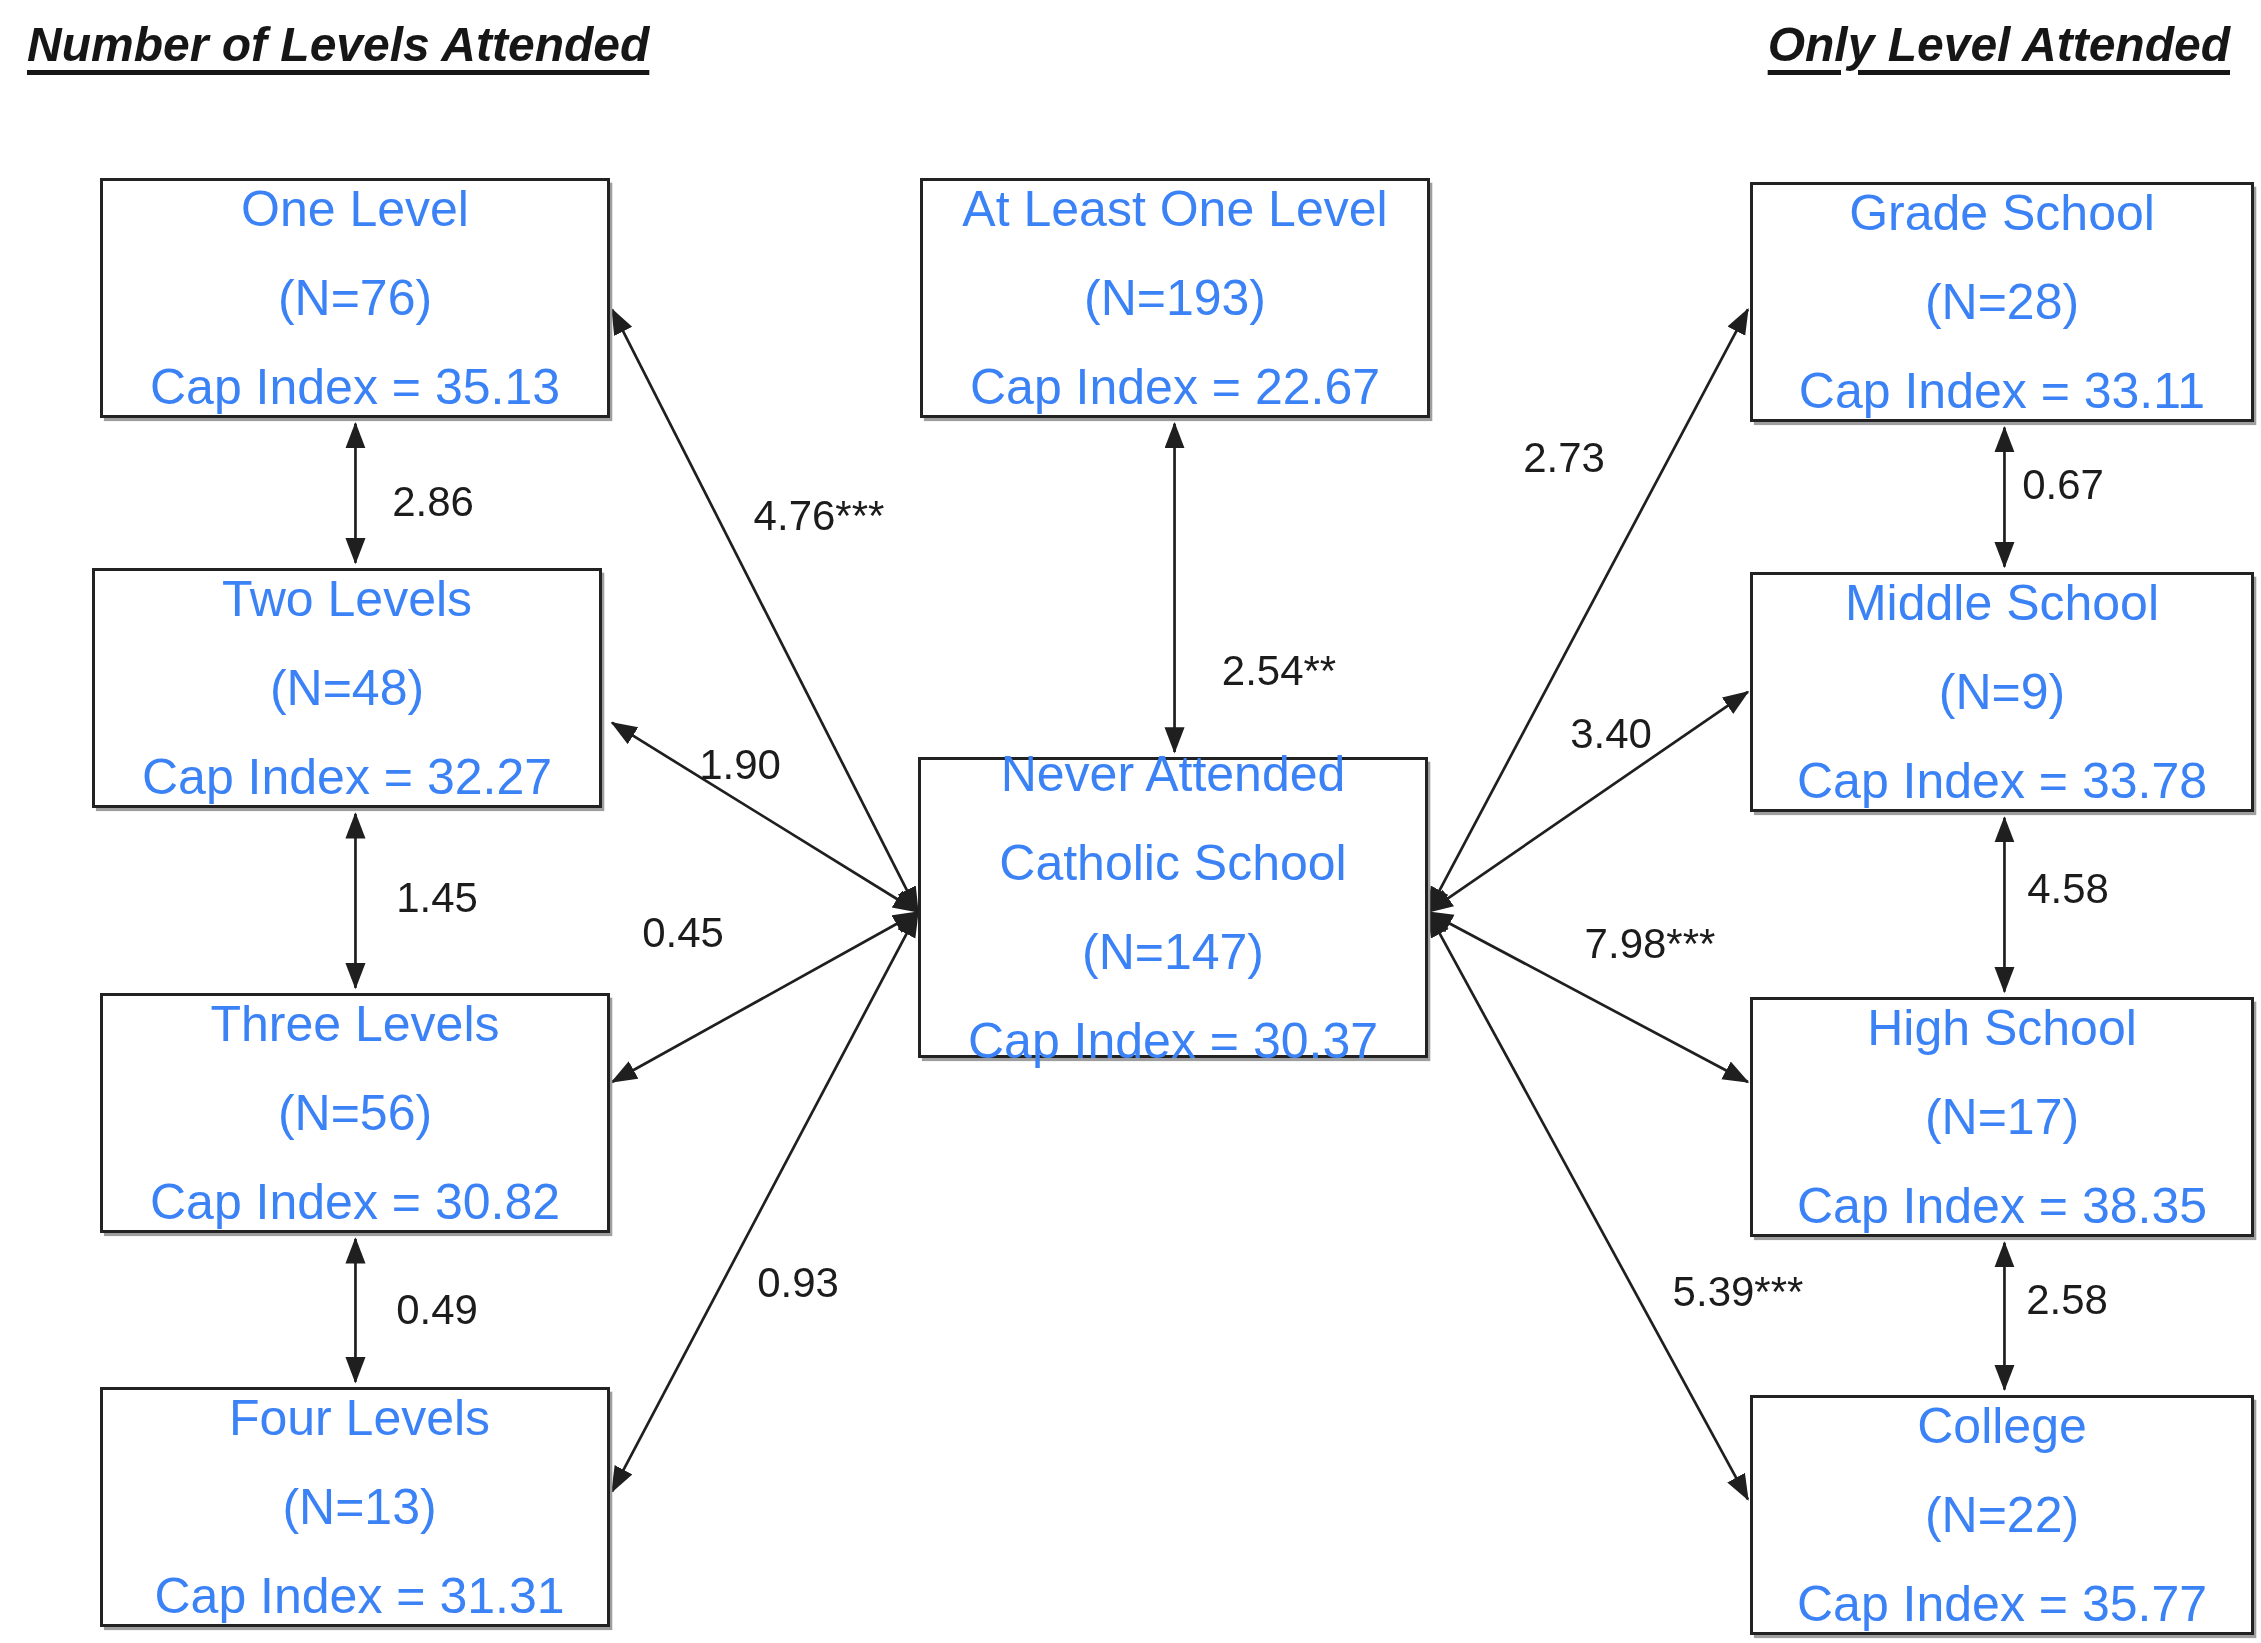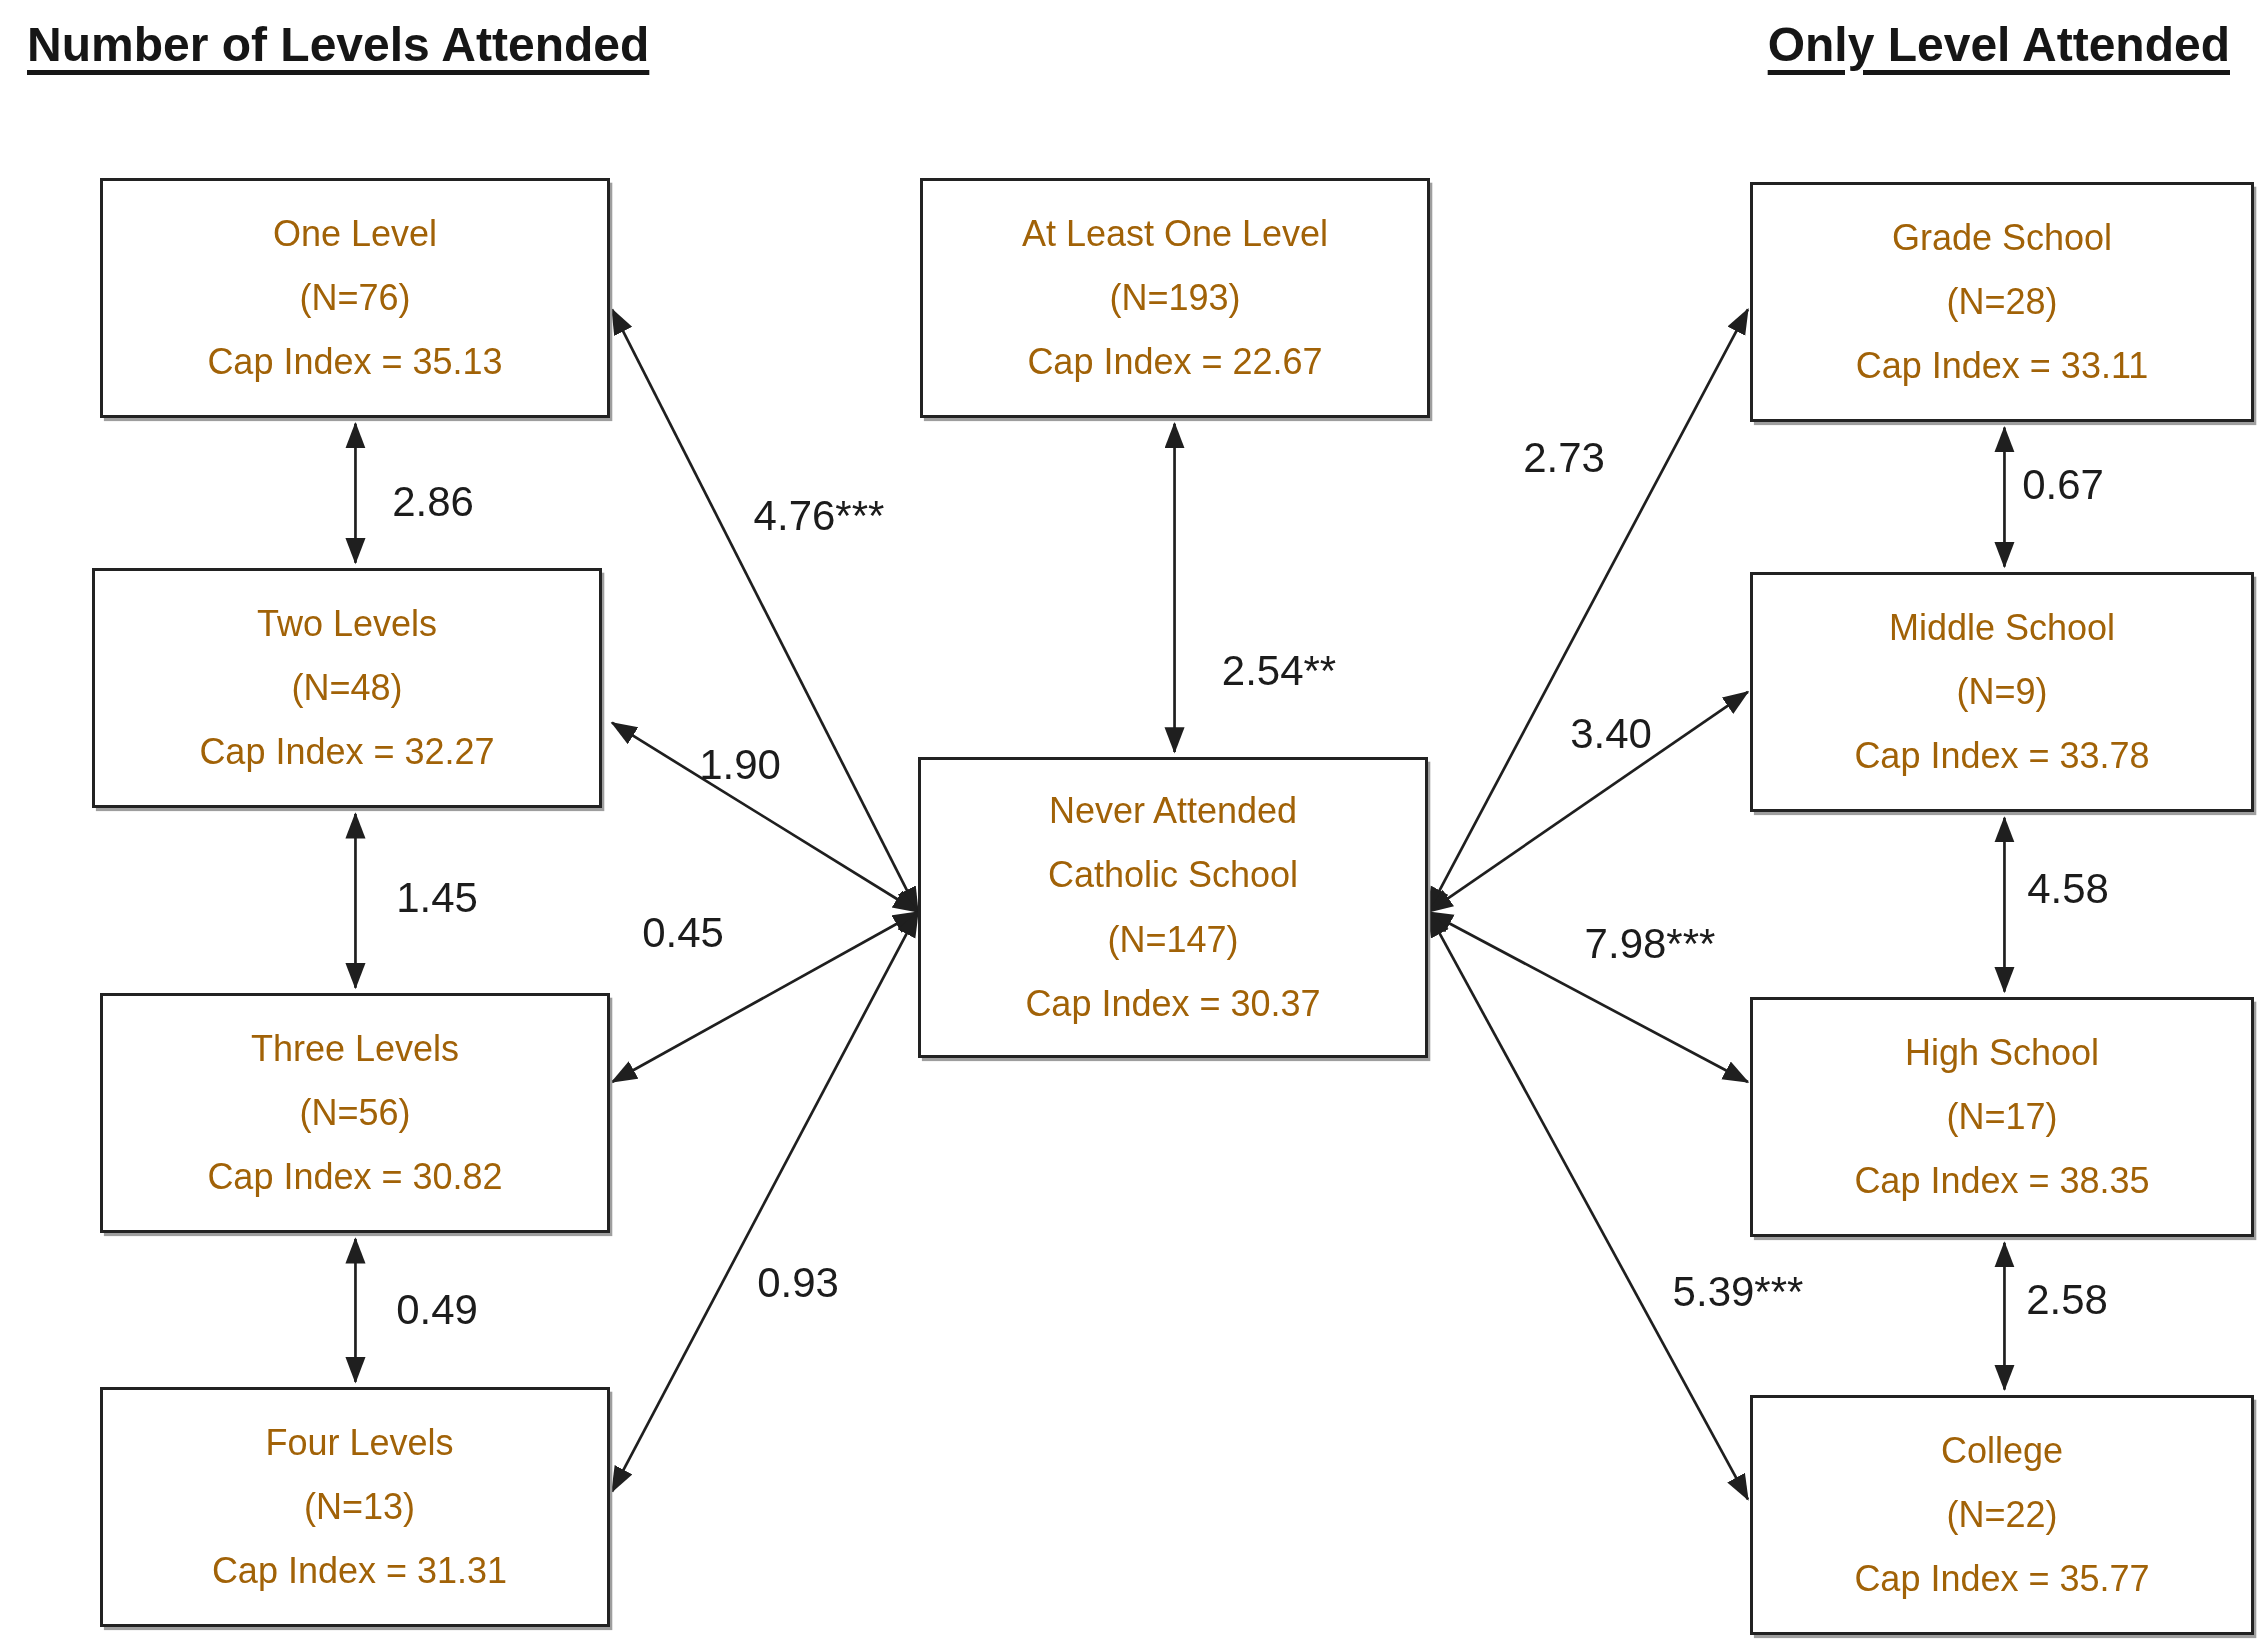--- a/index.html
+++ b/index.html
@@ -15,39 +15,40 @@
   }
   .header {
     position: absolute;
     font-size: 48px;
     font-weight: bold;
     text-decoration: underline;
     text-decoration-thickness: 4.6px;
     text-underline-offset: 9.3px;
     white-space: nowrap;
     color: #161616;
+    font-style: italic;
   }
   .node {
     position: absolute;
     box-sizing: border-box;
     border: 3.1px solid #222222;
     background: #ffffff;
     box-shadow: 3.1px 3.9px 0 -0.8px #9e9e9e;
     display: flex;
     flex-direction: column;
     justify-content: center;
     align-items: center;
     text-align: center;
     z-index: 2;
   }
   .node .bl {
-    font-size: 36px;
+    font-size: 50px;
     line-height: 1.78;
     white-space: nowrap;
-    color: #a16207;
+    color: #3b82f6;
   }
   .edge-label {
     position: absolute;
     transform: translate(-50%, -50%);
     font-size: 42px;
     white-space: nowrap;
     color: #1c1c1c;
     z-index: 3;
   }
   svg.arrows {

